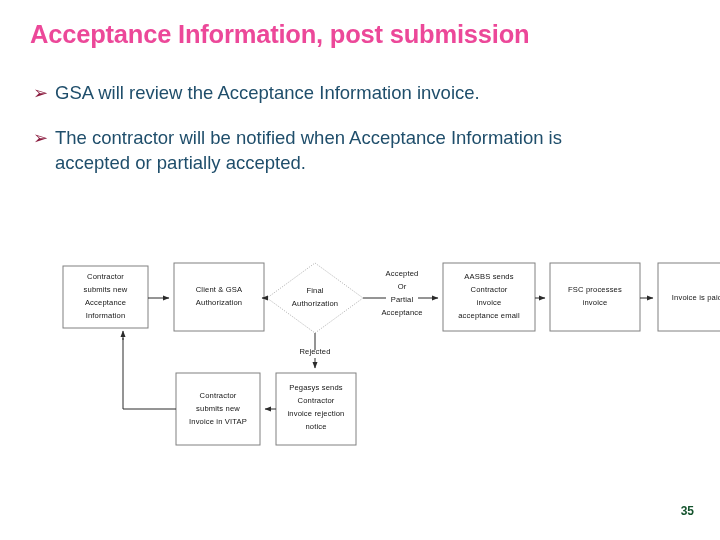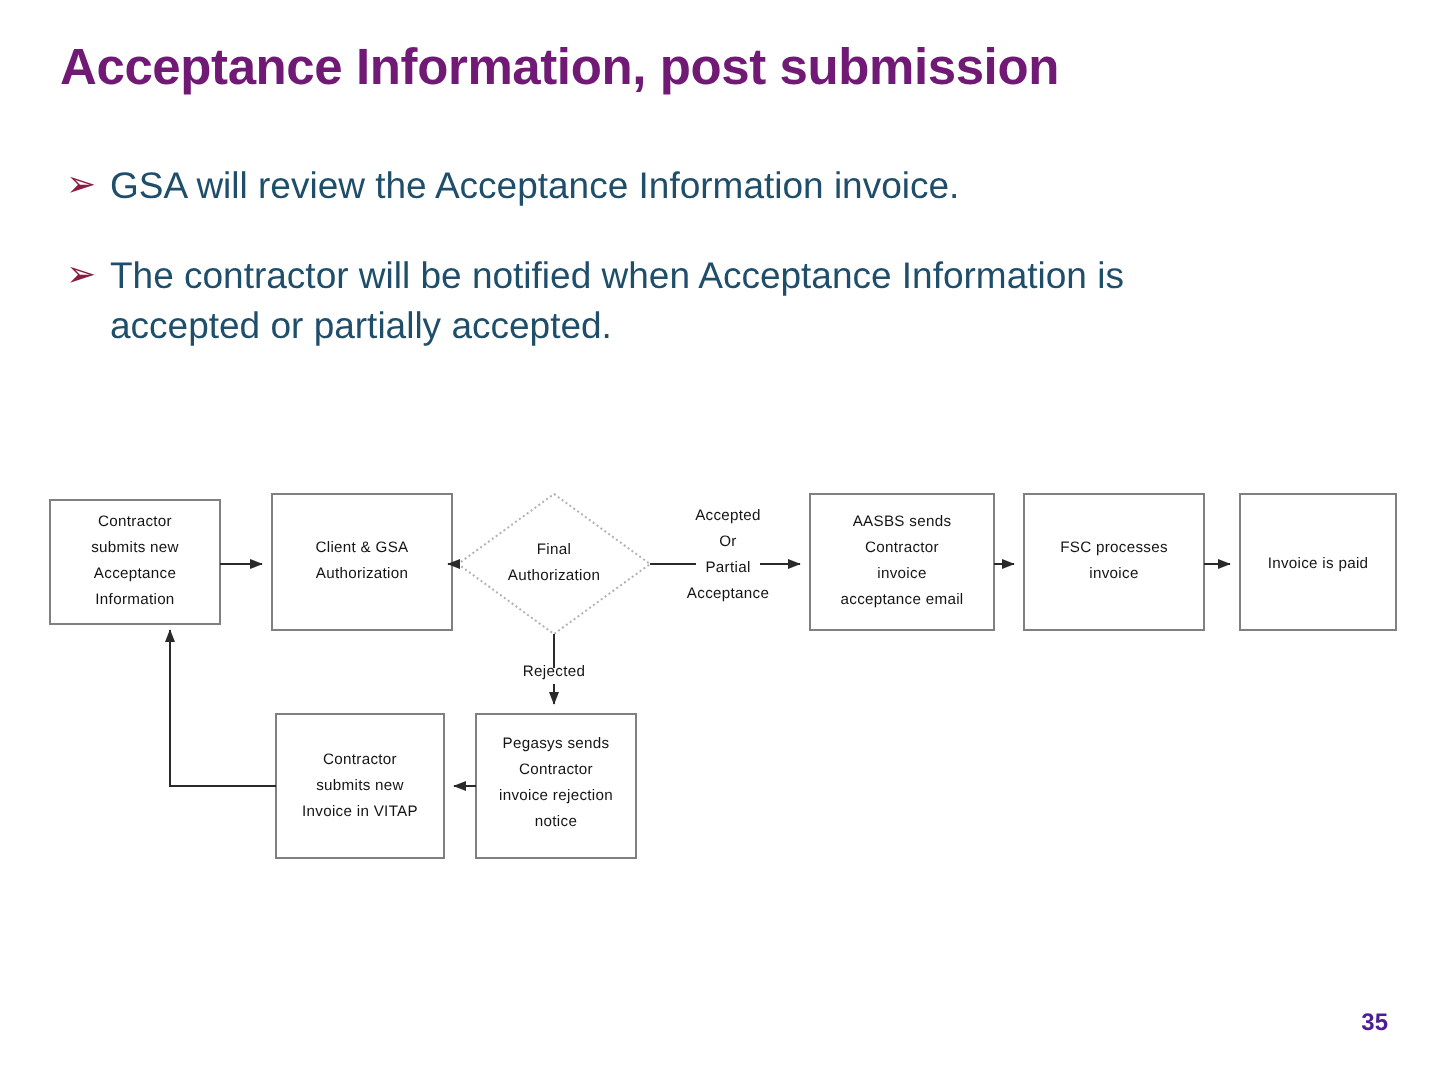--- a/index.html
+++ b/index.html
@@ -18,21 +18,21 @@
   }
 
   
   #slide-title {
     position: absolute;
     left: 30px;
     top: 20px;
     width: 660px;
     font-size: 25.5px;
     font-weight: bold;
-    color: #701a75;
+    color: #ec4899;
     letter-spacing: -0.2px;
     line-height: 1.1;
     white-space: nowrap;
   }
 
   
   #bullet-list {
     position: absolute;
     left: 33px;
     top: 80px;
@@ -55,23 +55,24 @@
     flex: 1 1 auto;
     color: #1f4e6b;
     font-size: 18.5px;
     line-height: 25px;
   }
 
   
   #flowchart {
     position: absolute;
     left: 0;
-    top: 232px;
+    top: 248px;
     width: 571px;
     height: 215px;
+    padding-left: 38px;
   }
   #flowchart svg { display: block; }
   .fc-box {
     fill: #ffffff;
     stroke: #808080;
     stroke-width: 1;
   }
   .fc-diamond {
     fill: #ffffff;
     stroke: #b0b0b0;
@@ -98,21 +99,21 @@
     letter-spacing: 0.15px;
   }
 
   
   #page-number {
     position: absolute;
     right: 26px;
     bottom: 22px;
     font-size: 12px;
     font-weight: bold;
-    color: #4c1d95;
+    color: #14532d;
   }
 </style>
 </head>
 <body>
 
 <div id="slide-title">Acceptance Information, post submission</div>
 
 <div id="bullet-list">
 
   <div class="bullet-row">

